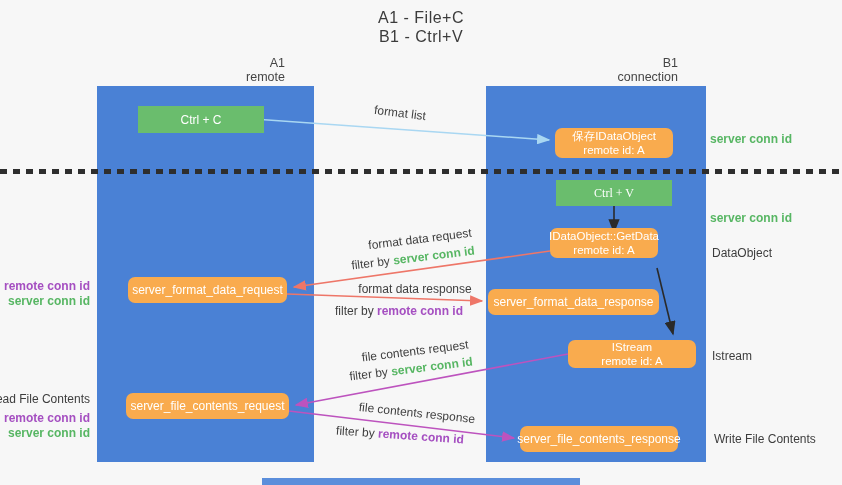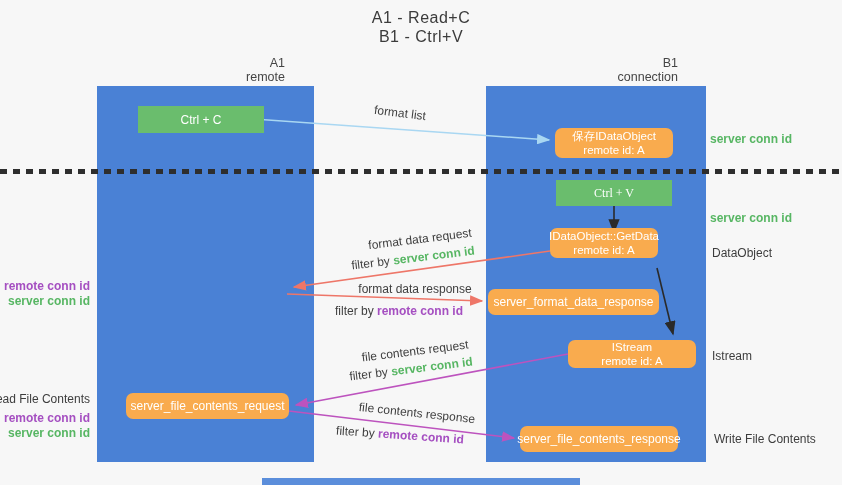--- a/index.html
+++ b/index.html
@@ -48,21 +48,21 @@
     position:absolute;left:262px;top:478px;width:318px;height:7px;
     background:#5b8edb;z-index:1;
   }
 </style>
 </head>
 <body>
 
 <div class="stage">
 
   <div class="title">
-    <div>A1 - Read+C</div>
+    <div>A1 - File+C</div>
     <div>B1 - Ctrl+V</div>
   </div>
 
   <div class="lane-header" style="left:125px;top:56px;">
     <div>A1</div>
     <div>remote</div>
   </div>
   <div class="lane-header" style="left:518px;top:56px;">
     <div>B1</div>
     <div>connection</div>
@@ -108,20 +108,23 @@
 
   <div class="box green-box" style="left:556px;top:180px;width:116px;height:26px;font-family:Liberation Serif, serif;">
     <div>Ctrl + V</div>
   </div>
 
   <div class="box orange-box" style="left:550px;top:228px;width:108px;height:30px;">
     <div>IDataObject::GetData</div>
     <div>remote id: A</div>
   </div>
 
+  <div class="box orange-box" style="left:128px;top:277px;width:159px;height:26px;font-size:12px;">
+    <div>server_format_data_request</div>
+  </div>
 
   <div class="box orange-box" style="left:488px;top:289px;width:171px;height:26px;font-size:12px;">
     <div>server_format_data_response</div>
   </div>
 
   <div class="box orange-box" style="left:568px;top:340px;width:128px;height:28px;">
     <div>IStream</div>
     <div>remote id: A</div>
   </div>
 

